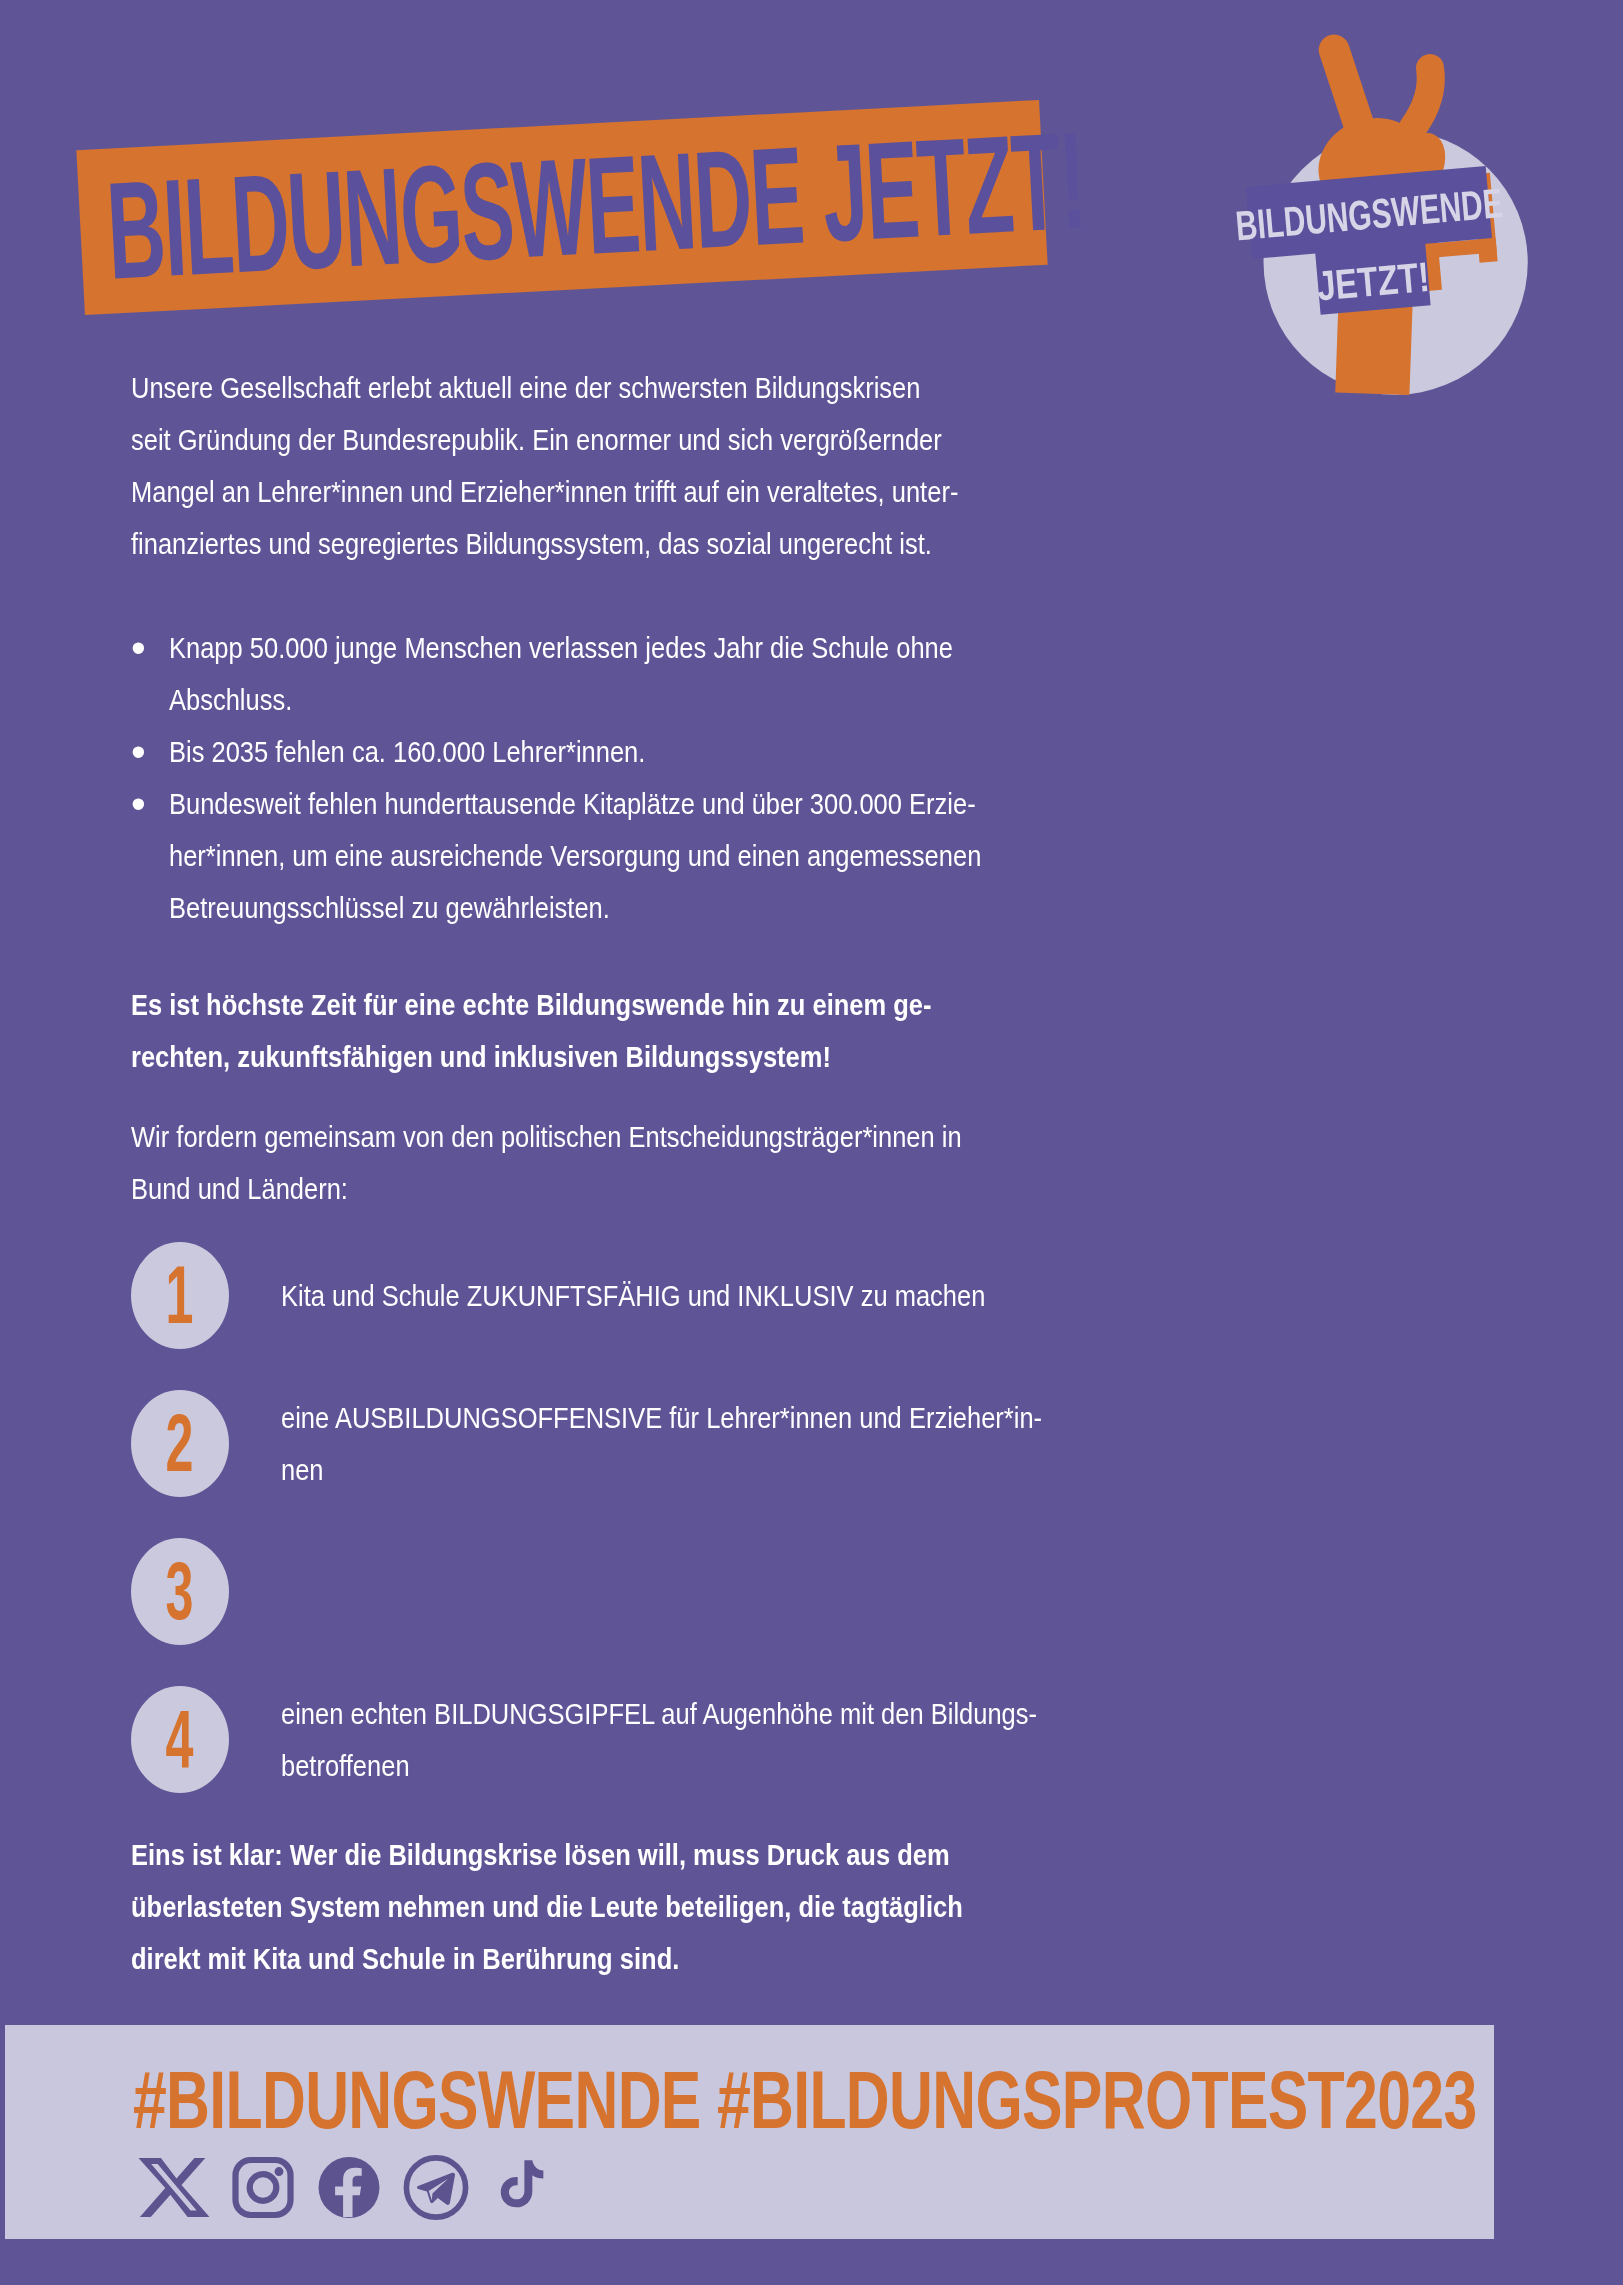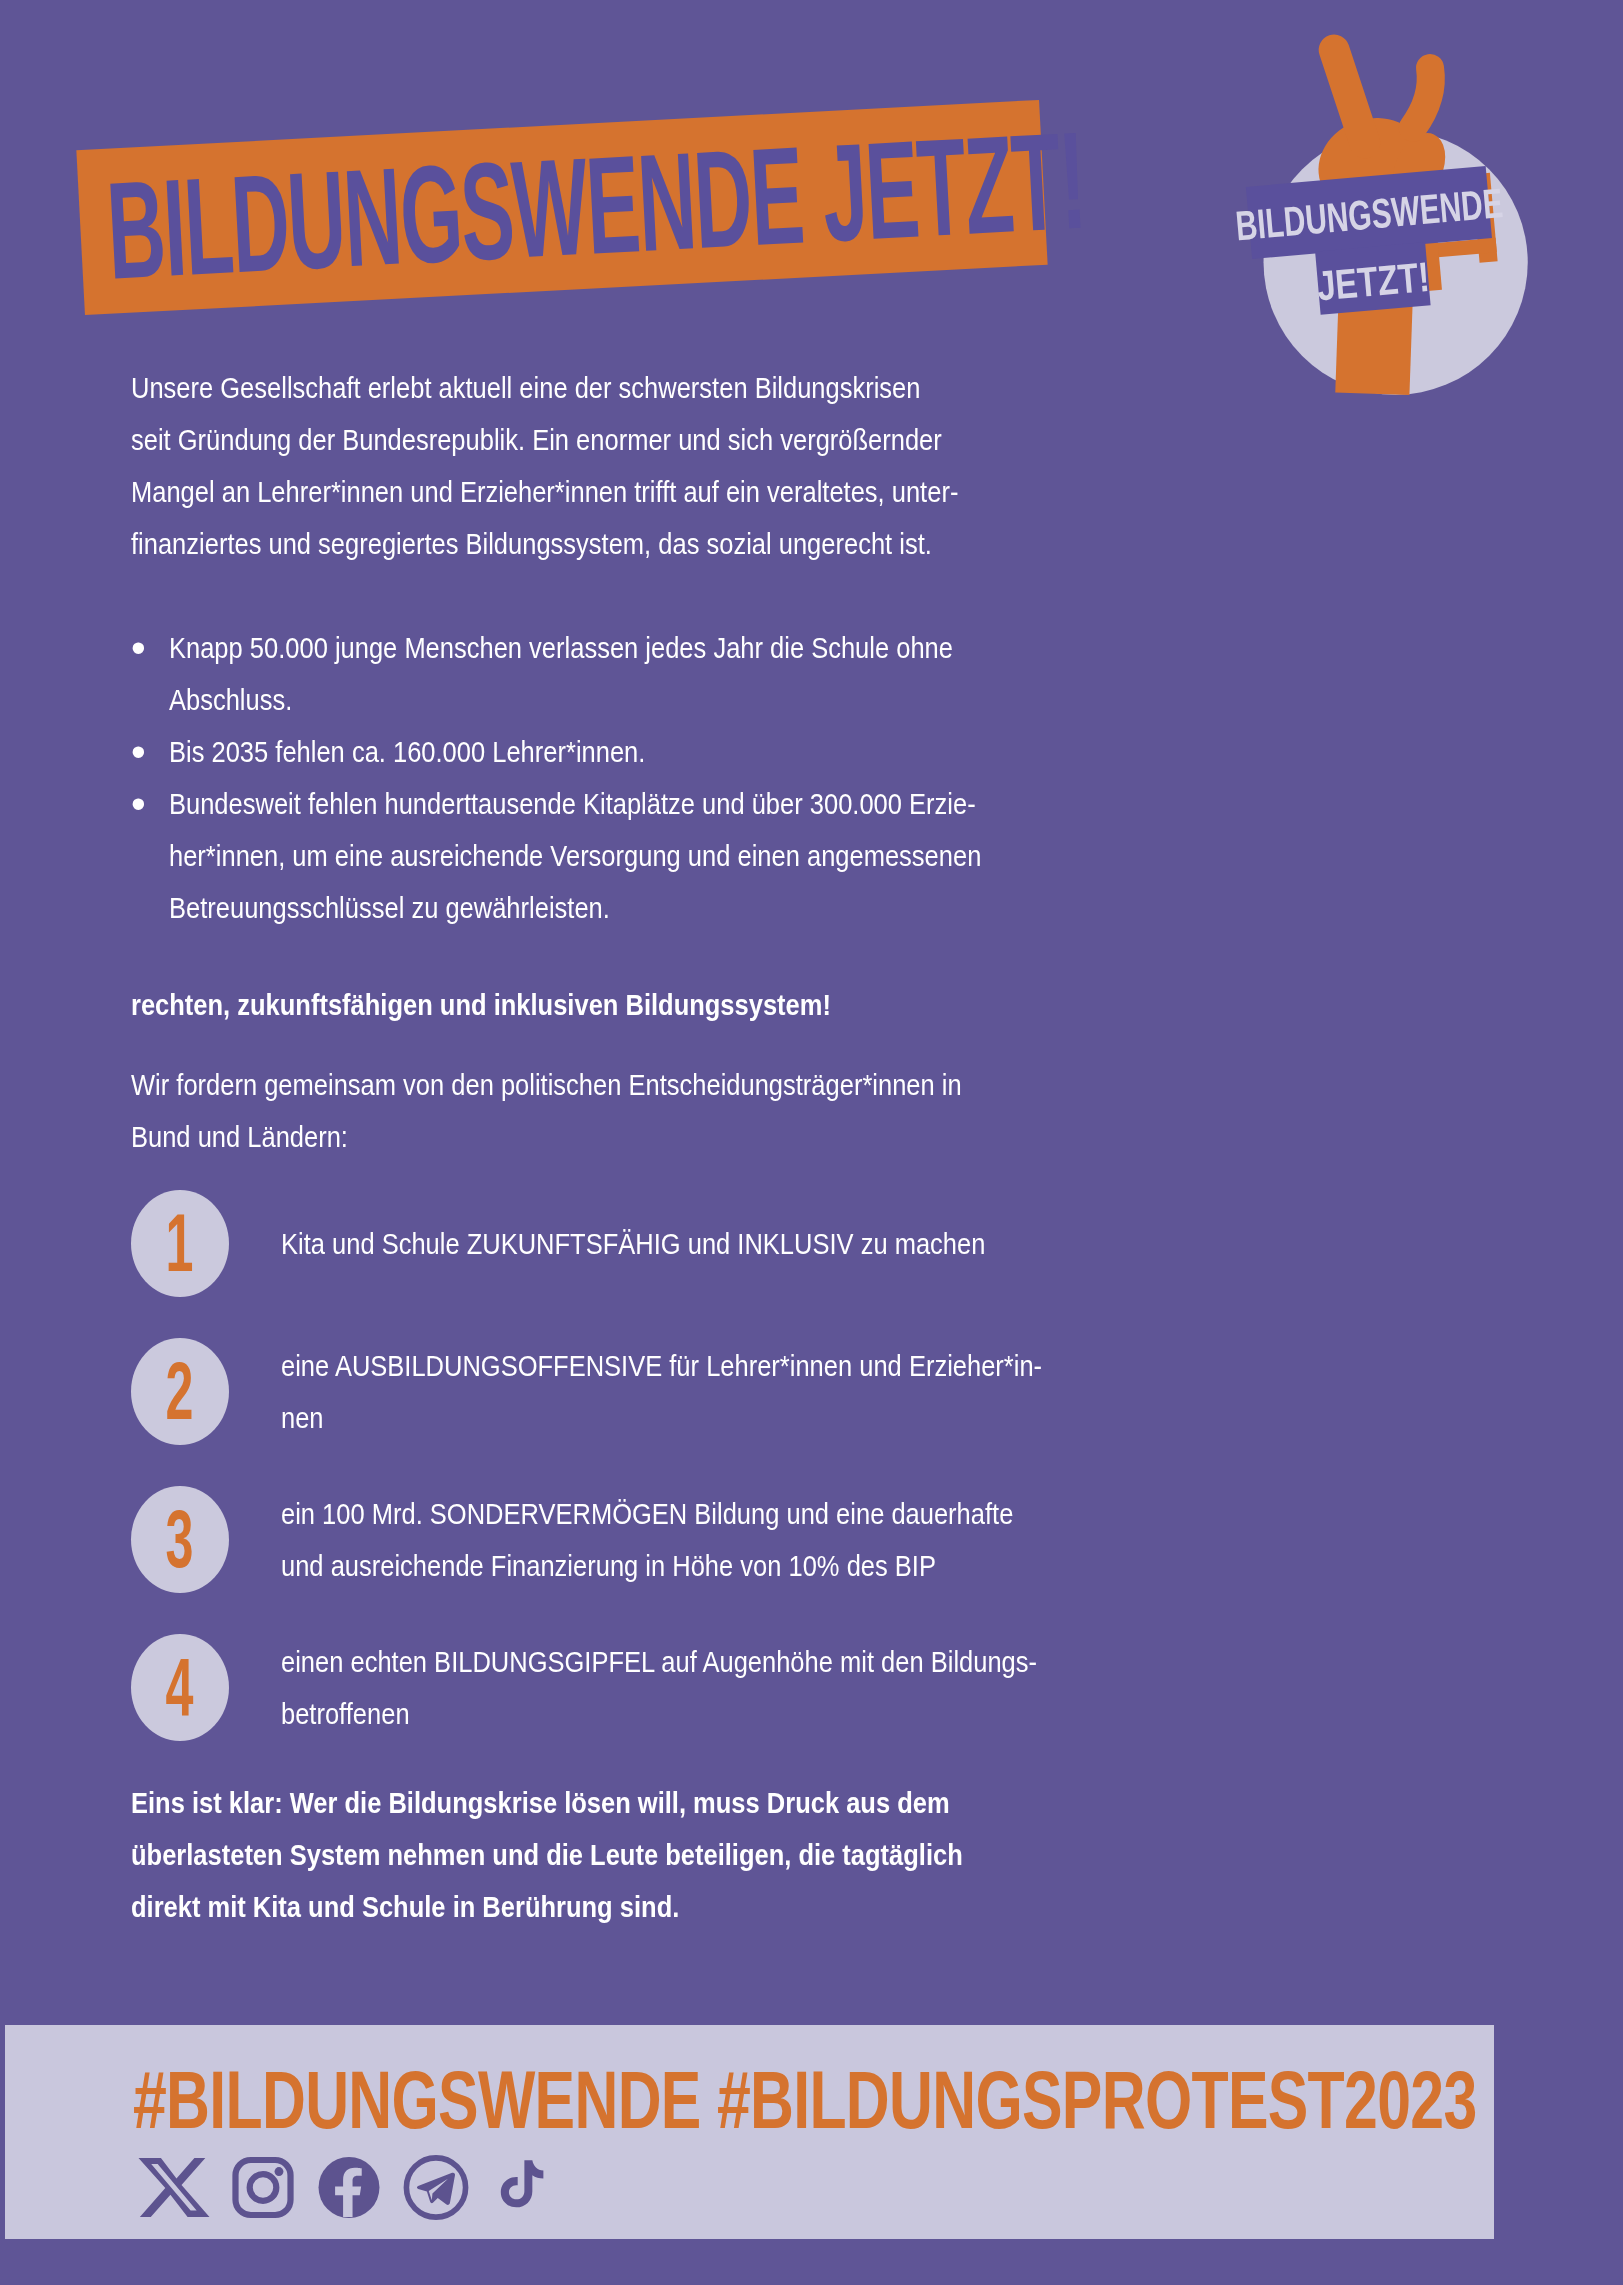--- a/index.html
+++ b/index.html
@@ -123,20 +123,21 @@
         <div class="bullet-marker">•</div>
         <div>
           <div class="tline"><span class="cond">Bundesweit fehlen hunderttausende Kitaplätze und über 300.000 Erzie-</span></div>
           <div class="tline"><span class="cond">her*innen, um eine ausreichende Versorgung und einen angemessenen</span></div>
           <div class="tline"><span class="cond">Betreuungsschlüssel zu gewährleisten.</span></div>
         </div>
       </div>
     </div>
 
     <div class="sec-emphasis">
+      <div class="tline"><span class="cond b">Es ist höchste Zeit für eine echte Bildungswende hin zu einem ge-</span></div>
       <div class="tline"><span class="cond b">rechten, zukunftsfähigen und inklusiven Bildungssystem!</span></div>
     </div>
 
     <div class="sec-demand-intro">
       <div class="tline"><span class="cond">Wir fordern gemeinsam von den politischen Entscheidungsträger*innen in</span></div>
       <div class="tline"><span class="cond">Bund und Ländern:</span></div>
     </div>
 
     <div class="sec-demands">
 
@@ -155,24 +156,20 @@
         </div>
         <div class="demand-text">
           <div class="tline"><span class="cond">eine AUSBILDUNGSOFFENSIVE für Lehrer*innen und Erzieher*in-</span></div>
           <div class="tline"><span class="cond">nen</span></div>
         </div>
       </div>
 
       <div class="demand">
         <div class="num-circle">
           <span class="num">3</span>
-        </div>
-        <div class="demand-text">
-          <div class="tline"><span class="cond">ein 100 Mrd. SONDERVERMÖGEN Bildung und eine dauerhafte</span></div>
-          <div class="tline"><span class="cond">und ausreichende Finanzierung in Höhe von 10% des BIP</span></div>
         </div>
       </div>
 
       <div class="demand">
         <div class="num-circle">
           <span class="num">4</span>
         </div>
         <div class="demand-text">
           <div class="tline"><span class="cond">einen echten BILDUNGSGIPFEL auf Augenhöhe mit den Bildungs-</span></div>
           <div class="tline"><span class="cond">betroffenen</span></div>

